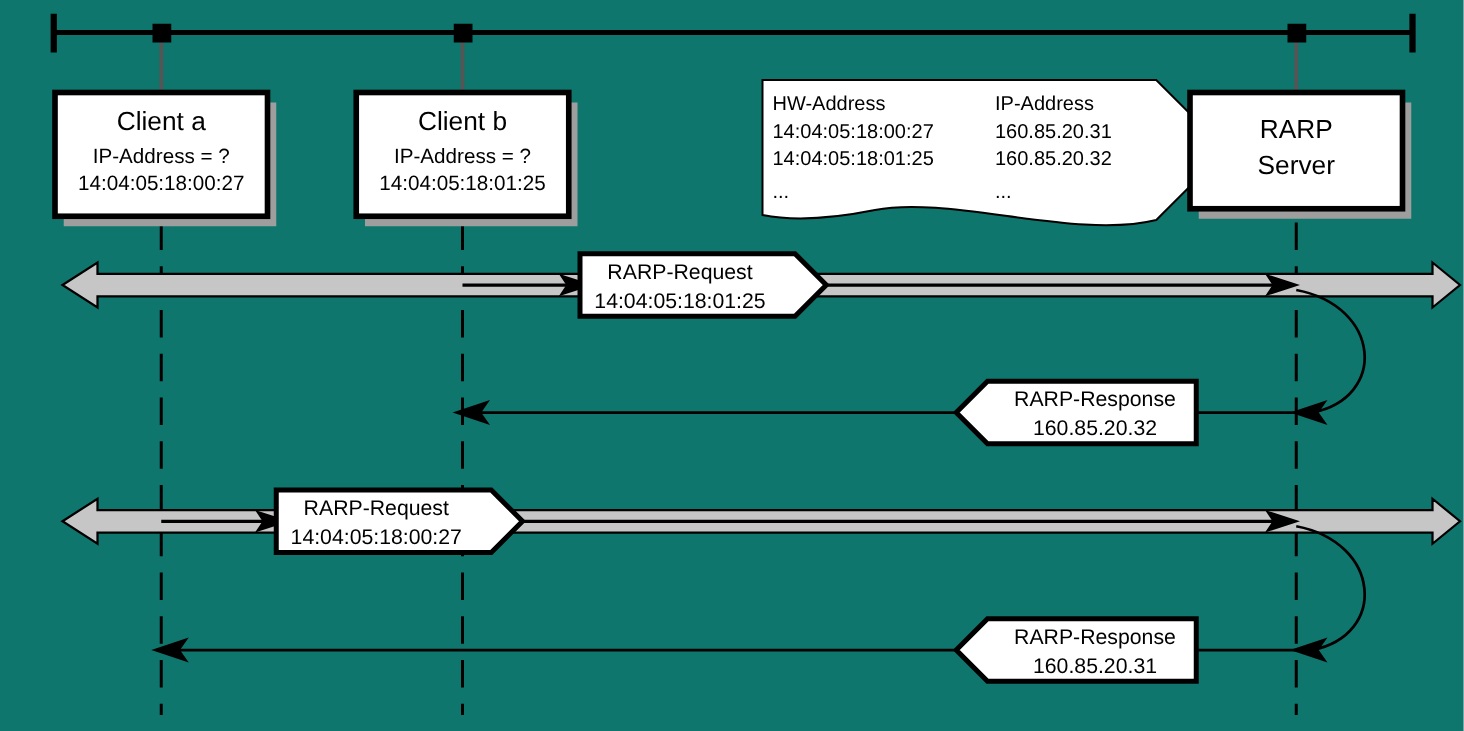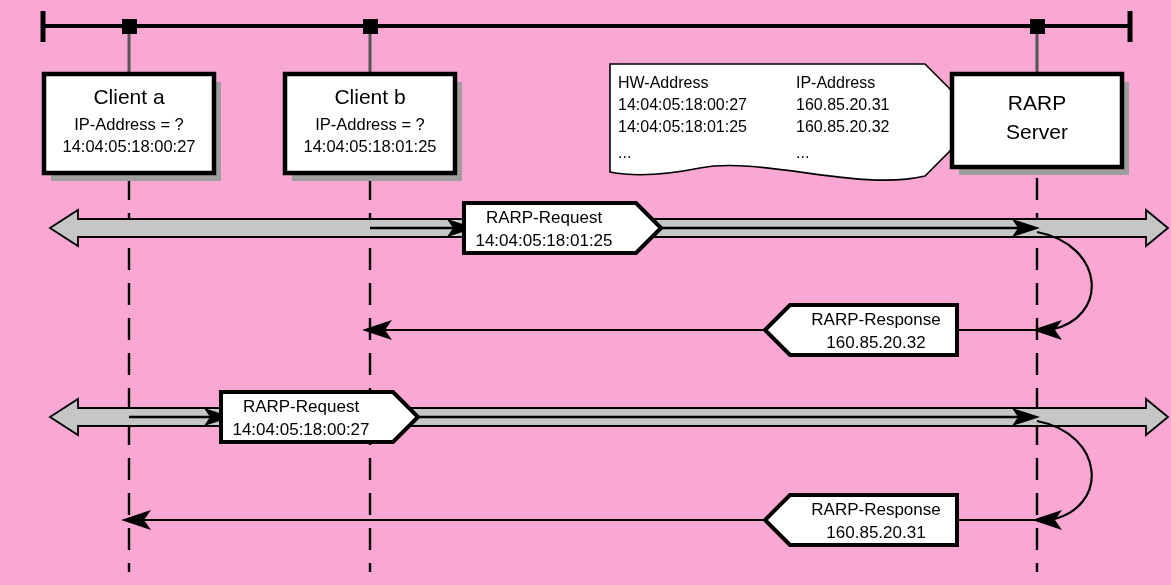--- a/index.html
+++ b/index.html
@@ -7,21 +7,21 @@
     padding: 0;
     background: #ffffff;
   }
   body {
     font-family: "Liberation Sans", sans-serif;
   }
   #canvas {
     position: relative;
     width: 1171px;
     height: 585px;
-    background: #f9a8d4;
+    background: #0f766e;
     overflow: hidden;
   }
   #canvas svg {
     position: absolute;
     top: 0;
     left: 0;
     width: 1171px;
     height: 585px;
   }
   .node-title {

